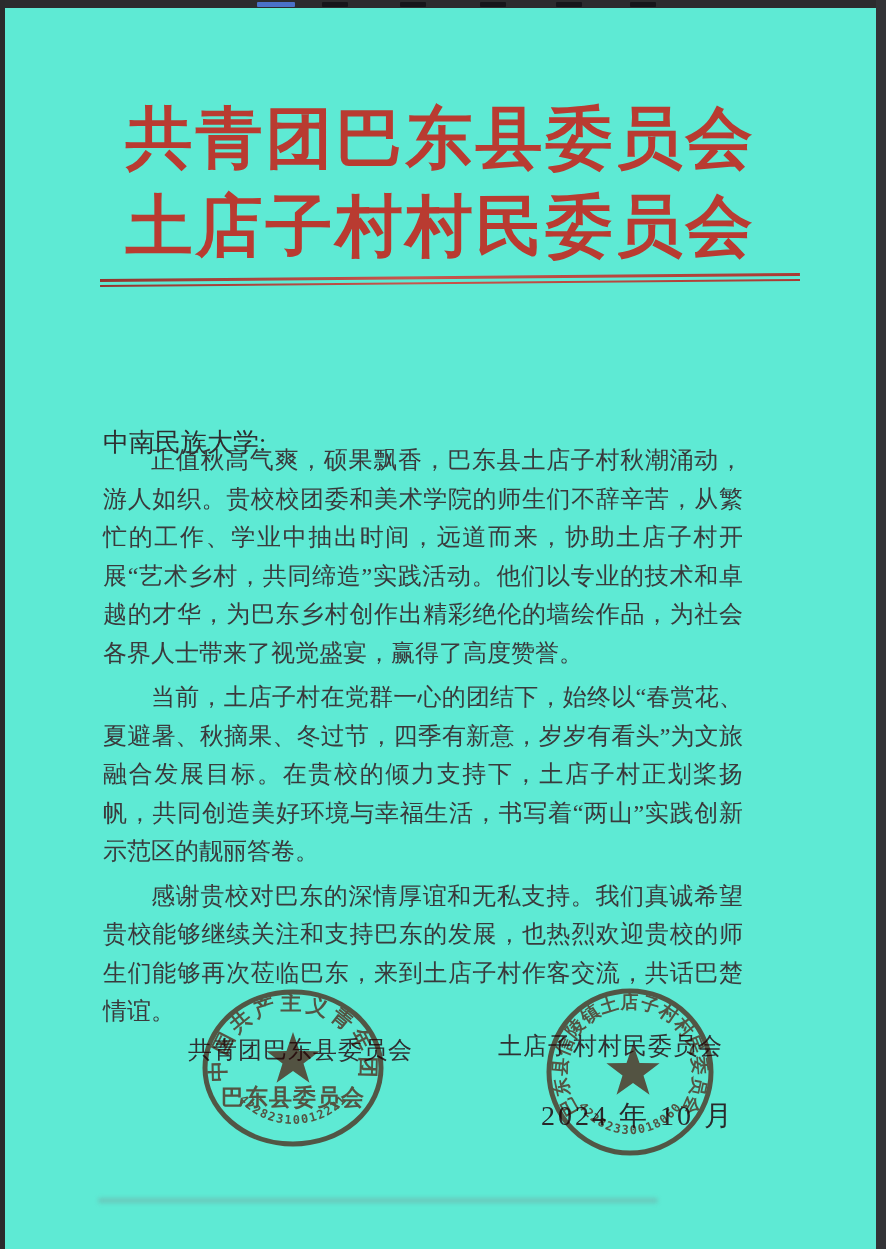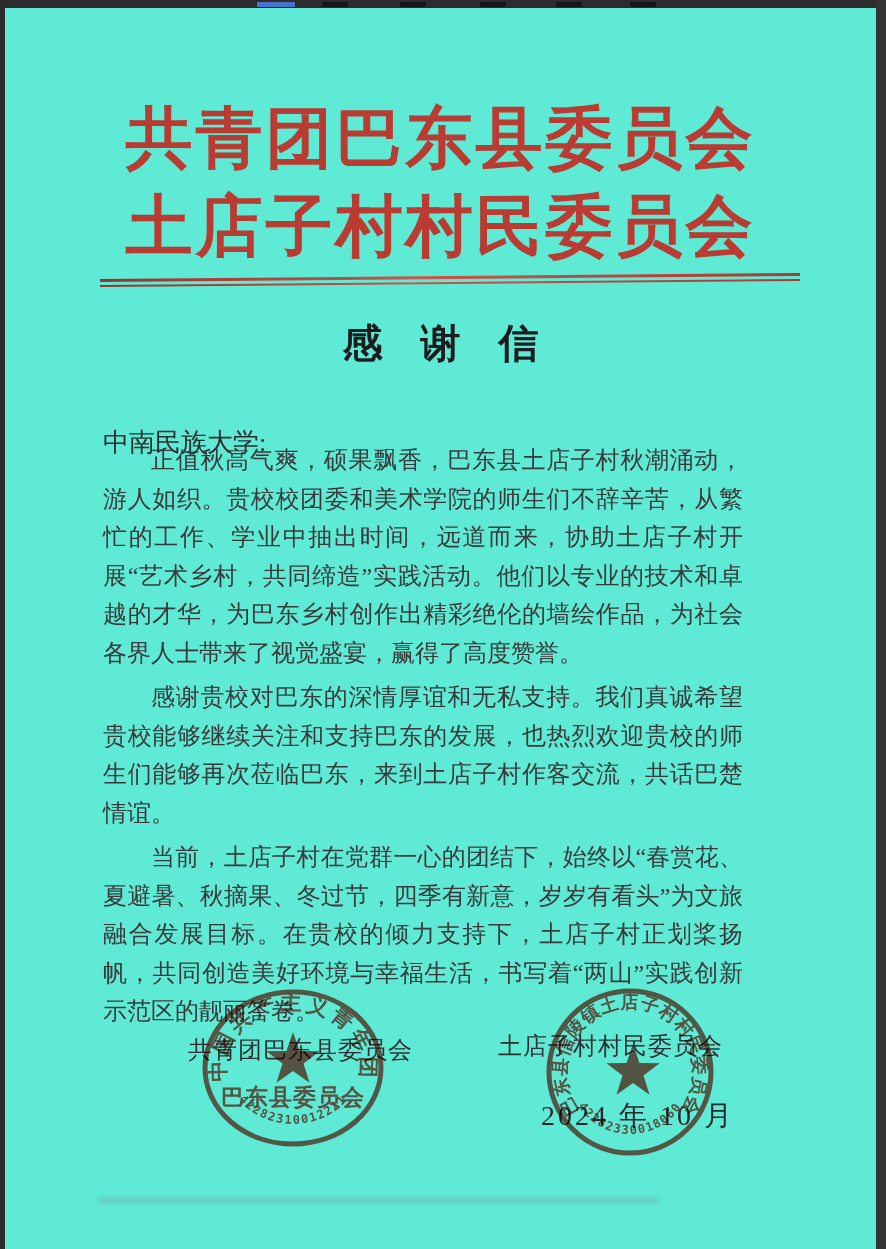--- a/index.html
+++ b/index.html
@@ -61,27 +61,26 @@
 
   <div class="org-title">
     <div>共青团巴东县委员会</div>
     <div>土店子村村民委员会</div>
   </div>
   <div class="rule-double">
     <div class="strand"></div>
     <div class="strand"></div>
   </div>
 
-  <div class="letter-title">感 谢 信</div>
   <div class="salutation">中南民族大学:</div>
 
   <div class="body-text">
     <p>正值秋高气爽，硕果飘香，巴东县土店子村秋潮涌动，游人如织。贵校校团委和美术学院的师生们不辞辛苦，从繁忙的工作、学业中抽出时间，远道而来，协助土店子村开展“艺术乡村，共同缔造”实践活动。他们以专业的技术和卓越的才华，为巴东乡村创作出精彩绝伦的墙绘作品，为社会各界人士带来了视觉盛宴，赢得了高度赞誉。</p>
+    <p>当前，土店子村在党群一心的团结下，始终以“春赏花、夏避暑、秋摘果、冬过节，四季有新意，岁岁有看头”为文旅融合发展目标。在贵校的倾力支持下，土店子村正划桨扬帆，共同创造美好环境与幸福生活，书写着“两山”实践创新示范区的靓丽答卷。</p>
     <p>感谢贵校对巴东的深情厚谊和无私支持。我们真诚希望贵校能够继续关注和支持巴东的发展，也热烈欢迎贵校的师生们能够再次莅临巴东，来到土店子村作客交流，共话巴楚情谊。</p>
-    <p>当前，土店子村在党群一心的团结下，始终以“春赏花、夏避暑、秋摘果、冬过节，四季有新意，岁岁有看头”为文旅融合发展目标。在贵校的倾力支持下，土店子村正划桨扬帆，共同创造美好环境与幸福生活，书写着“两山”实践创新示范区的靓丽答卷。</p>
   </div>
 
   <div class="sig sig-left">共青团巴东县委员会</div>
   <div class="sig sig-right">土店子村村民委员会</div>
   <div class="date-line">2024 年 10 月</div>
 
   <svg class="stamp stamp-left" width="196" height="170" viewBox="0 0 196 170">
     <ellipse class="ring" cx="97" cy="84" rx="88" ry="76" fill="none" stroke-width="5"></ellipse>
     <defs>
       <path id="arcL-top" d="M 35.4 108.5 A 68 58 0 1 1 158.6 108.5" fill="none"></path>

